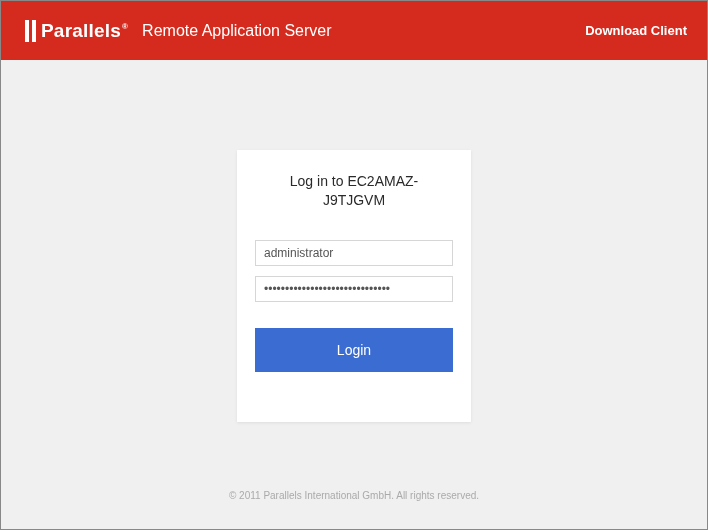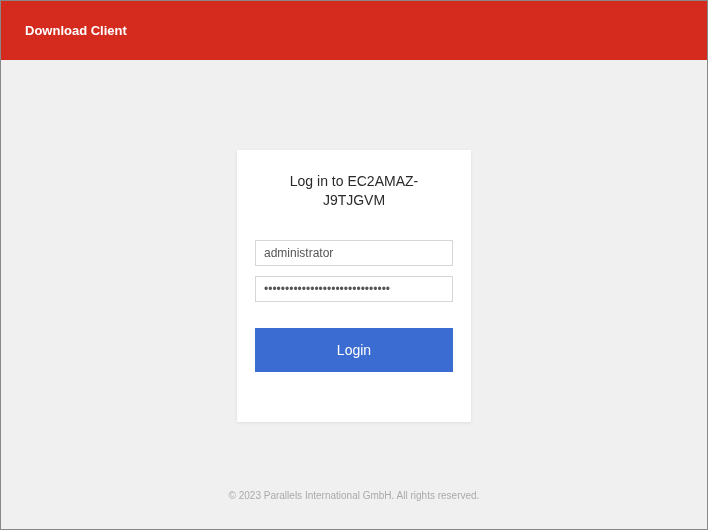--- a/index.html
+++ b/index.html
@@ -121,25 +121,37 @@
       right: 0;
       text-align: center;
       font-size: 10px;
       color: #aaa;
     }
   </style>
 </head>
 <body>
 
 <div class="header">
+  <div class="header-left">
+    <div class="logo">
+      <div class="logo-bars">
+        <div class="logo-bar"></div>
+        <div class="logo-bar"></div>
+      </div>
+      <span class="logo-text">
+        <span>Parallels</span><span class="logo-reg">®</span>
+      </span>
+    </div>
+    <div class="product-name">Remote Application Server</div>
+  </div>
   <div class="download-link">Download Client</div>
 </div>
 
 <div class="main">
   <div class="login-card">
     <div class="login-title">Log in to EC2AMAZ-J9TJGVM</div>
     <input class="login-input" type="text" value="administrator" style="">
     <input class="login-input" type="password" value="••••••••••••••••••••••••••••••" style="">
     <button class="login-button">Login</button>
   </div>
 </div>
 
-<div class="footer">© 2023 Parallels International GmbH. All rights reserved.</div>
+<div class="footer">© 2011 Parallels International GmbH. All rights reserved.</div>
 
 </body></html>

